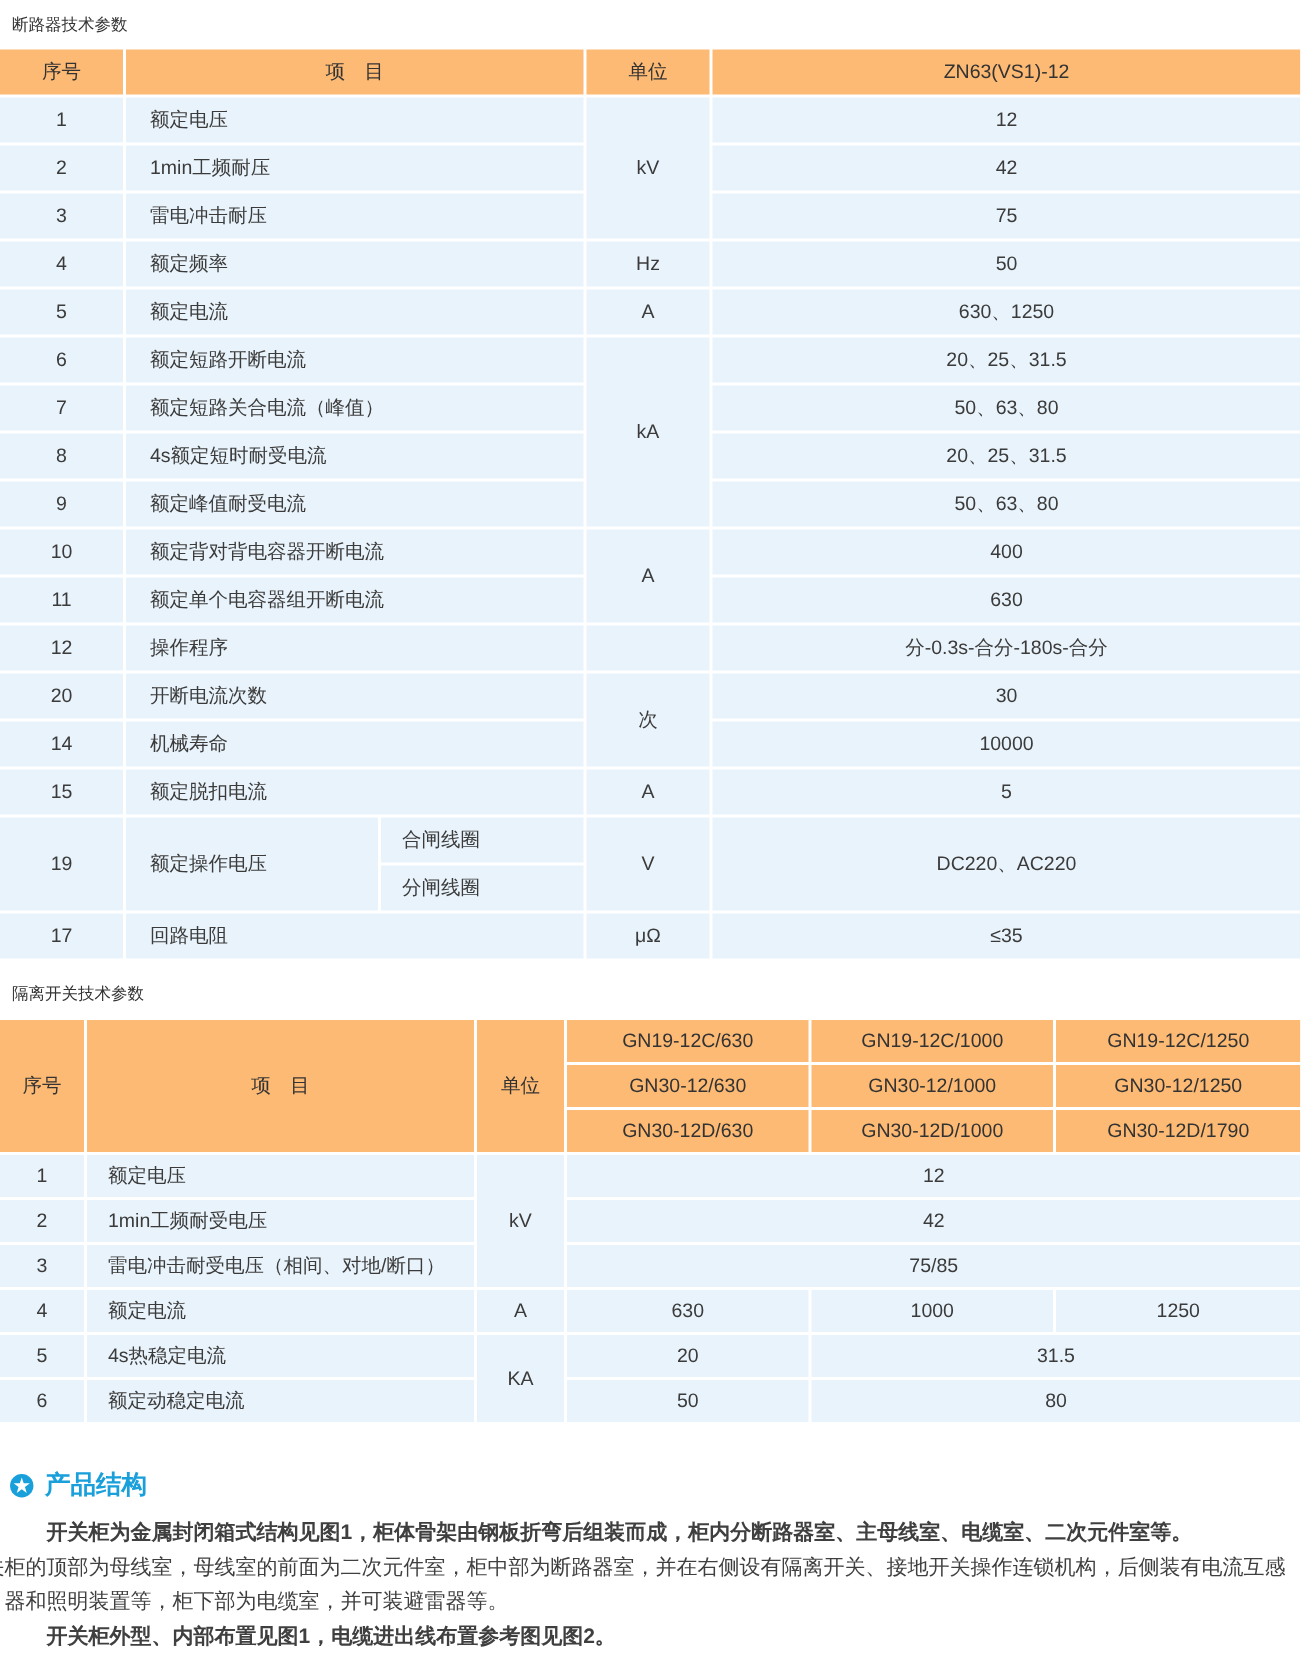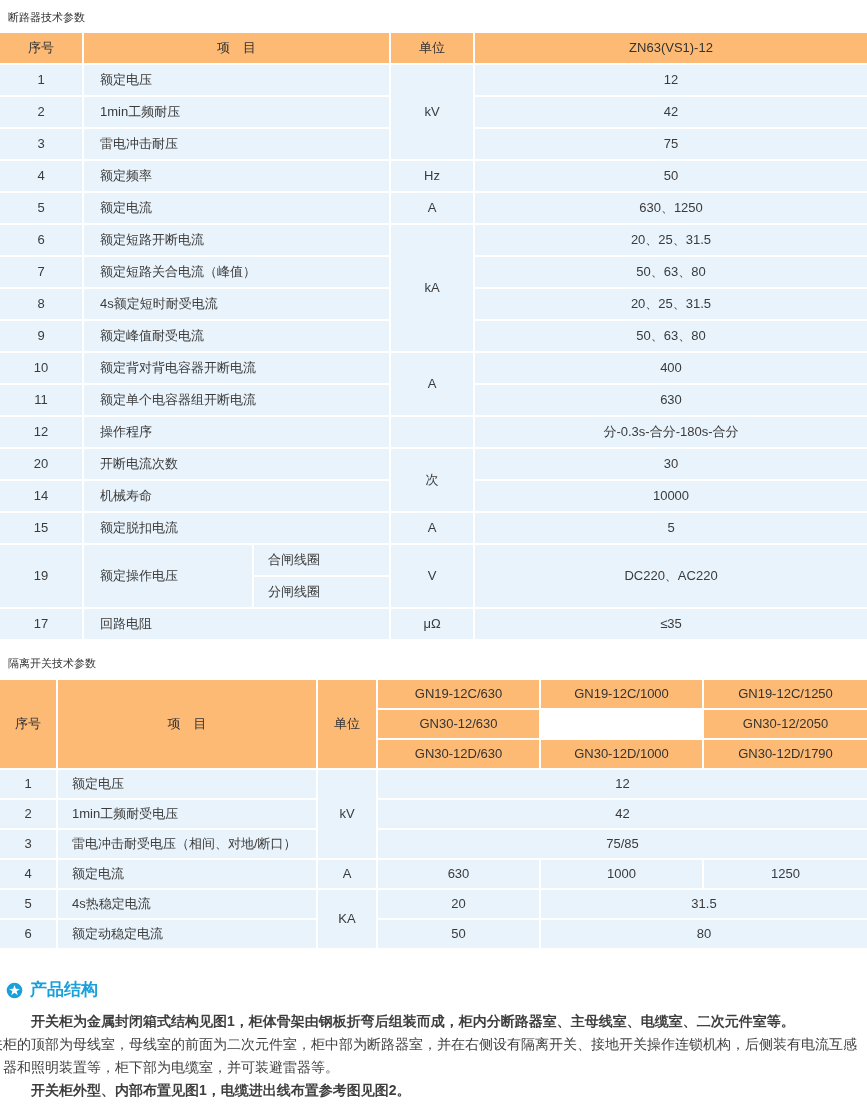--- a/index.html
+++ b/index.html
@@ -119,21 +119,22 @@
 
   <div class="t t2">
 
     <div class="c hd" style="grid-area:1/1/4/2">序号</div>
     <div class="c hd" style="grid-area:1/2/4/3">项　目</div>
     <div class="c hd" style="grid-area:1/3/4/4">单位</div>
     <div class="c hd" style="grid-area:1/4">GN19-12C/630</div>
     <div class="c hd" style="grid-area:1/5">GN19-12C/1000</div>
     <div class="c hd" style="grid-area:1/6">GN19-12C/1250</div>
     <div class="c hd" style="grid-area:2/4">GN30-12/630</div>
-    <div class="c hd" style="grid-area:2/6">GN30-12/2050</div>
+    <div class="c hd" style="grid-area:2/5">GN30-12/1000</div>
+    <div class="c hd" style="grid-area:2/6">GN30-12/1250</div>
     <div class="c hd" style="grid-area:3/4">GN30-12D/630</div>
     <div class="c hd" style="grid-area:3/5">GN30-12D/1000</div>
     <div class="c hd" style="grid-area:3/6">GN30-12D/1790</div>
 
     <div class="c" style="grid-area:4/1">1</div>
     <div class="c" style="grid-area:5/1">2</div>
     <div class="c" style="grid-area:6/1">3</div>
     <div class="c" style="grid-area:7/1">4</div>
     <div class="c" style="grid-area:8/1">5</div>
     <div class="c" style="grid-area:9/1">6</div>

